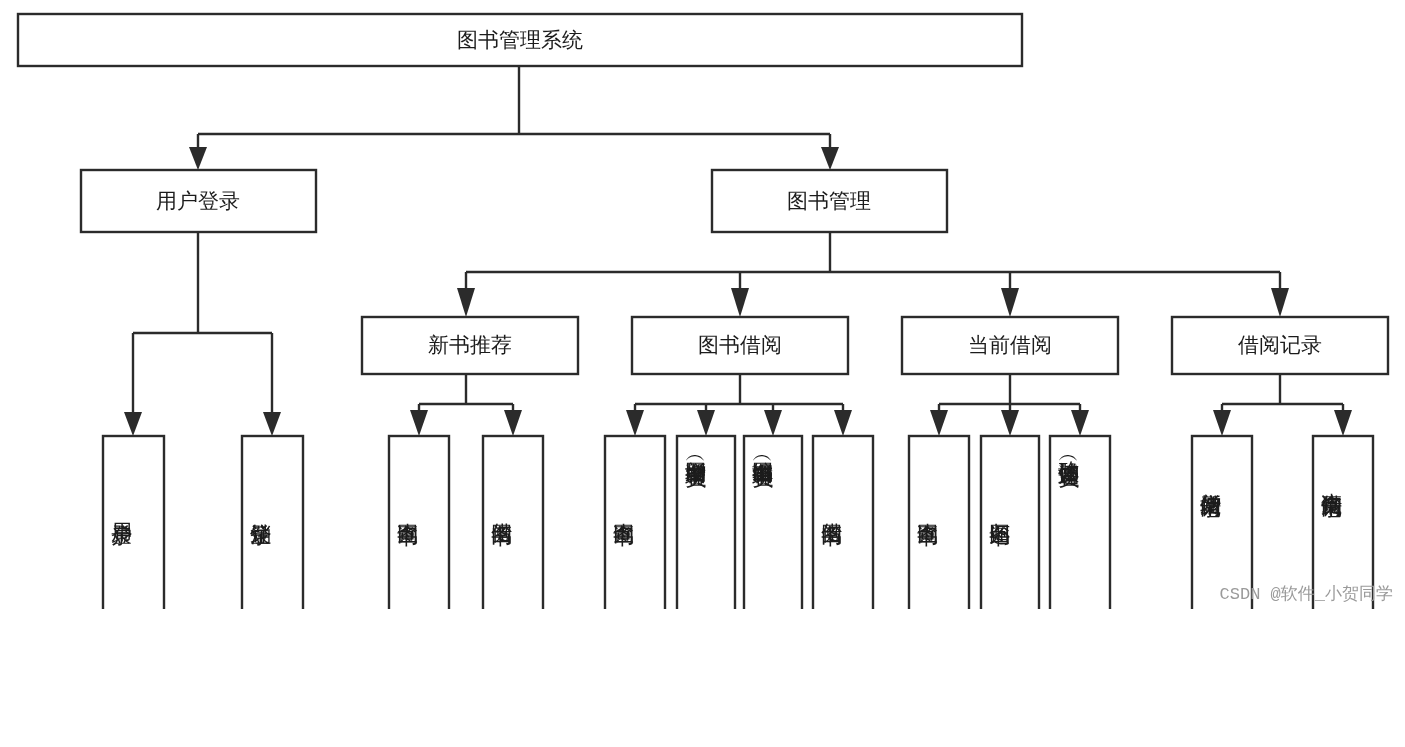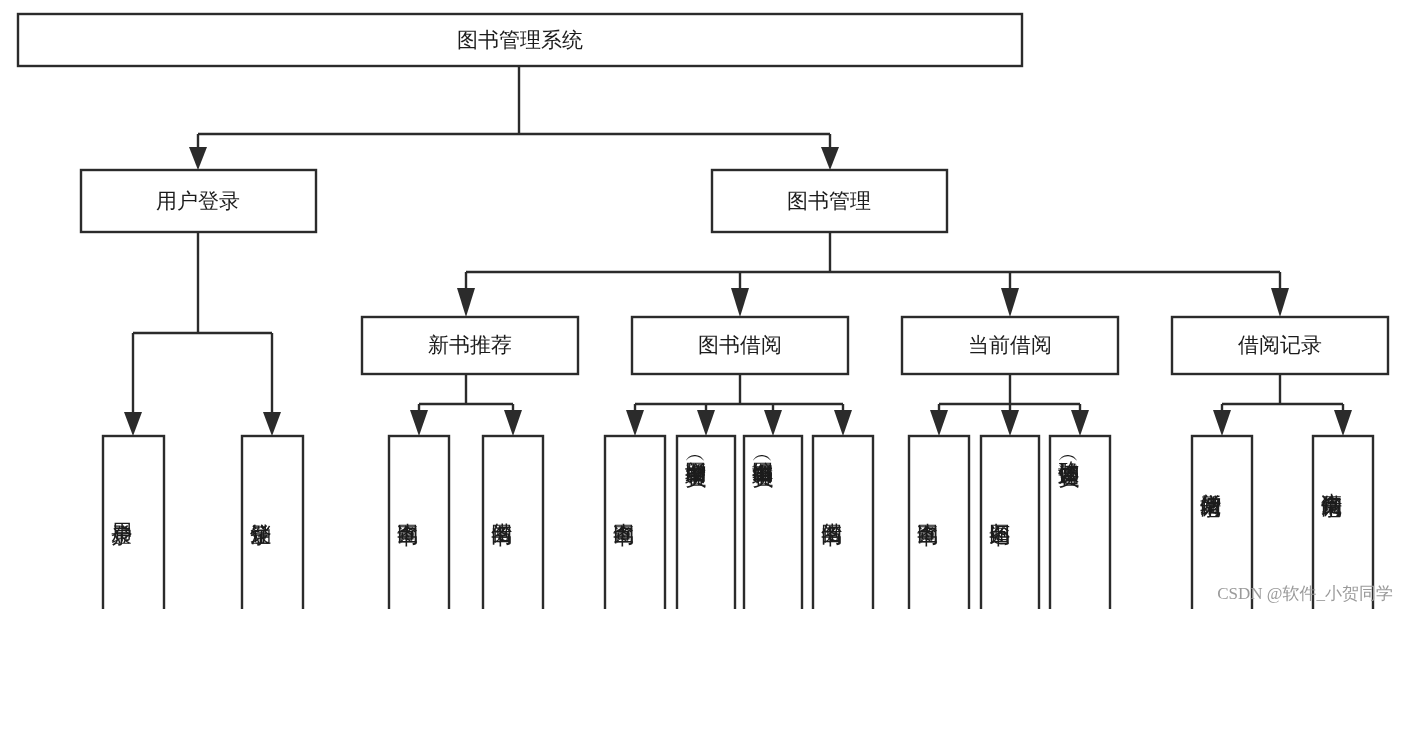--- a/index.html
+++ b/index.html
@@ -56,21 +56,21 @@
     line-height: 1.08;
     color: #1c1c1c;
     letter-spacing: 1px;
     white-space: nowrap;
     pointer-events: none;
   }
   .watermark {
     position: absolute;
     right: 12px;
     bottom: 4px;
-    font-family: Liberation Serif, serif;
+    font-family: Liberation Mono, monospace;
     font-size: 17px;
     color: #9a9a9a;
     white-space: nowrap;
   }
 </style>
 </head>
 <body>
 
 <div id="diagram-root">
 

